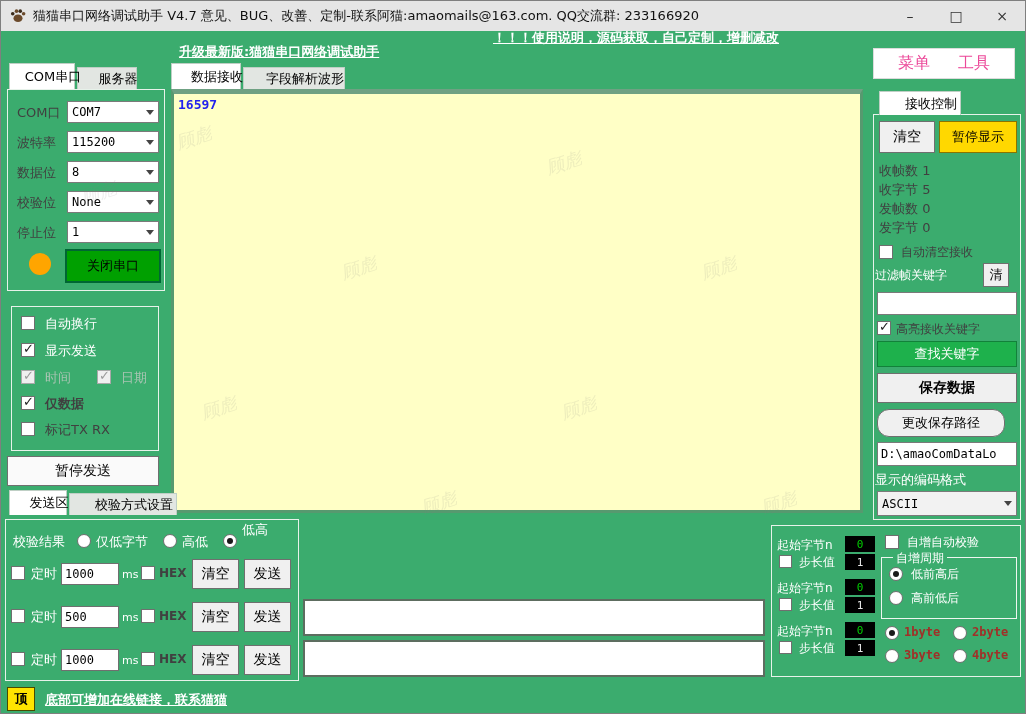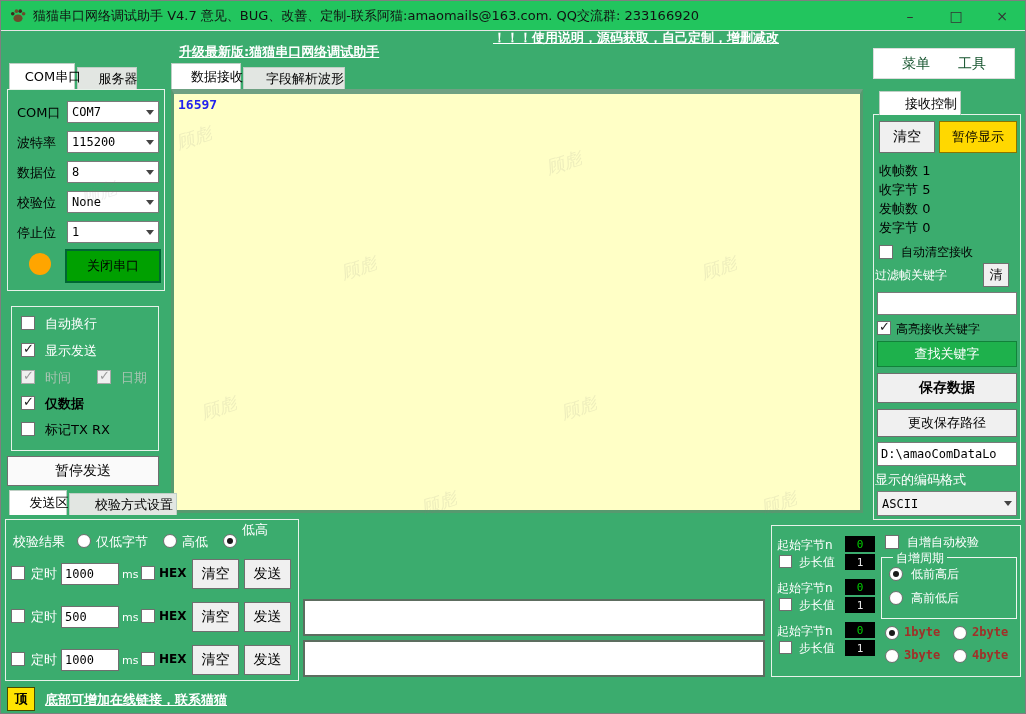--- a/index.html
+++ b/index.html
@@ -5,53 +5,53 @@
   * { margin:0; padding:0; box-sizing:border-box; }
   html,body { background:#cfcfcf; }
   body { font-family:"DejaVu Sans", sans-serif; font-size:13px; color:#000; }
   #window {
     position:relative; width:1026px; height:714px; margin:0 auto;
     background:#3BAC6E; border:1px solid #7f7f7f; overflow:hidden;
   }
   
   .titlebar {
     position:absolute; left:0; top:0; width:100%; height:30px;
-    background:#22c55e; display:flex; align-items:center; border-bottom:1px solid #e6e6e6;
+    background:#e5e5e5; display:flex; align-items:center; border-bottom:1px solid #e6e6e6;
   }
   .titlebar .app-icon { width:18px; height:18px; margin:0 6px 0 8px; flex:0 0 auto; }
   .titlebar .title-text { font-size:13px; color:#111; white-space:nowrap; overflow:hidden; }
   .win-controls { margin-left:auto; display:flex; height:100%; }
   .win-btn { width:46px; height:100%; display:flex; align-items:center; justify-content:center;
              font-size:14px; color:#333; cursor:default; }
   
   .hlink { position:absolute; color:#ffffff; font-weight:bold; text-decoration:underline; font-size:13px; white-space:nowrap; }
   .menu-box { position:absolute; left:872px; top:47px; width:142px; height:31px; background:#ffffff;
               border:1px solid #dcdcdc; display:flex; align-items:center; justify-content:center; gap:28px; }
-  .menu-item { font-size:14px; color:#14532d; }
+  .menu-item { font-size:16px; color:#ec4899; }
   
   .tab { position:absolute; background:#ffffff; color:#000; border:1px solid #bfcfc5; border-bottom:none;
          display:flex; align-items:center; justify-content:center; font-size:13px; white-space:nowrap;padding-left:22px; }
   .tab.active { background:#ffffff; z-index:3; }
   .tab.inactive { background:#e2e6e2; z-index:2; }
   
   .btn { background:#f0f0f0; border:1px solid #6f6f6f; display:flex; align-items:center; justify-content:center;
          color:#000; position:absolute; cursor:default; }
   .selectbox { position:absolute; background:#ffffff; border:1px solid #7a7a7a; display:flex; align-items:center;
                padding:0 4px; font-family:"DejaVu Sans Mono", monospace; font-size:12px; }
   .selectbox .arrow { margin-left:auto; width:0; height:0; border-left:4px solid transparent;
                       border-right:4px solid transparent; border-top:5px solid #444; }
   .cb { position:absolute; width:14px; height:14px; background:#ffffff; border:1px solid #6f6f6f; }
   .cb.checked::after { content:"✓"; position:absolute; left:1px; top:-3px; font-size:13px; font-weight:bold; color:#222; }
   .cb.disabled { background:#efefef; border-color:#a9a9a9; }
   .cb.disabled::after { color:#9a9a9a; }
   .radio { position:absolute; width:14px; height:14px; border-radius:50%; background:#ffffff; border:1px solid #6f6f6f; }
   .radio.sel::after { content:""; position:absolute; left:3px; top:3px; width:6px; height:6px; border-radius:50%; background:#1a1a1a; }
   .lbl { position:absolute; white-space:nowrap; }
   .white { color:#ffffff; }
-  .black { color:#000000; }
+  .black { color:#404040; }
   .graylbl { color:#a8c4b2; }
   .panel-frame { position:absolute; border:1px solid #e7f2ea; }
   .blackval { position:absolute; width:30px; height:16px; background:#000000; display:flex; align-items:center;
               justify-content:center; font-family:"DejaVu Sans Mono", monospace; font-size:11px; }
   .blackval.green { color:#00d000; }
   .blackval.white { color:#e8e8e8; }
   
   .receive-area { position:absolute; left:170px; top:88px; width:692px; height:424px;
                   background:#FFFFC6; border:3px solid #57996F; border-top:5px solid #6fa183; padding:3px 4px;
                   font-family:"DejaVu Sans Mono", monospace; font-size:13px; font-weight:bold; color:#2222EE; }
@@ -203,21 +203,21 @@
   <div class="btn" style="left:982px; top:262px; width:26px; height:24px; font-size:13px;">清</div>
   <input class="field" style="left: 876px; top: 291px; width: 140px; height: 23px;" value="">
 
   <span class="cb checked" style="left:876px; top:320px;"></span>
   <span class="lbl black" style="left:895px; top:320px; font-size:12px;">高亮接收关键字</span>
 
   <div class="btn" style="left:876px; top:340px; width:140px; height:26px; background:#1EB14C; border:1px solid #12813a; color:#fff; font-size:13px;">查找关键字</div>
 
   <div class="btn" style="left:876px; top:372px; width:140px; height:30px; font-weight:bold; font-size:14px;">保存数据</div>
 
-  <div class="btn" style="left:876px; top:408px; width:140px; height:28px; font-size:13px;">更改保存路径</div>
+  <div class="btn" style="left:876px; top:408px; width:128px; height:28px; font-size:13px;border-radius:12px;">更改保存路径</div>
 
   <div class="field" style="left:876px; top:441px; width:140px; height:24px;">
     <span>D:\amaoComDataLo</span>
   </div>
 
   <span class="lbl white" style="left:874px; top:470px;">显示的编码格式</span>
   <div class="selectbox" style="left:876px; top:490px; width:140px; height:25px; background:#f2f2f2;">
     <span>ASCII</span>
     <span class="arrow"></span>
   </div>

